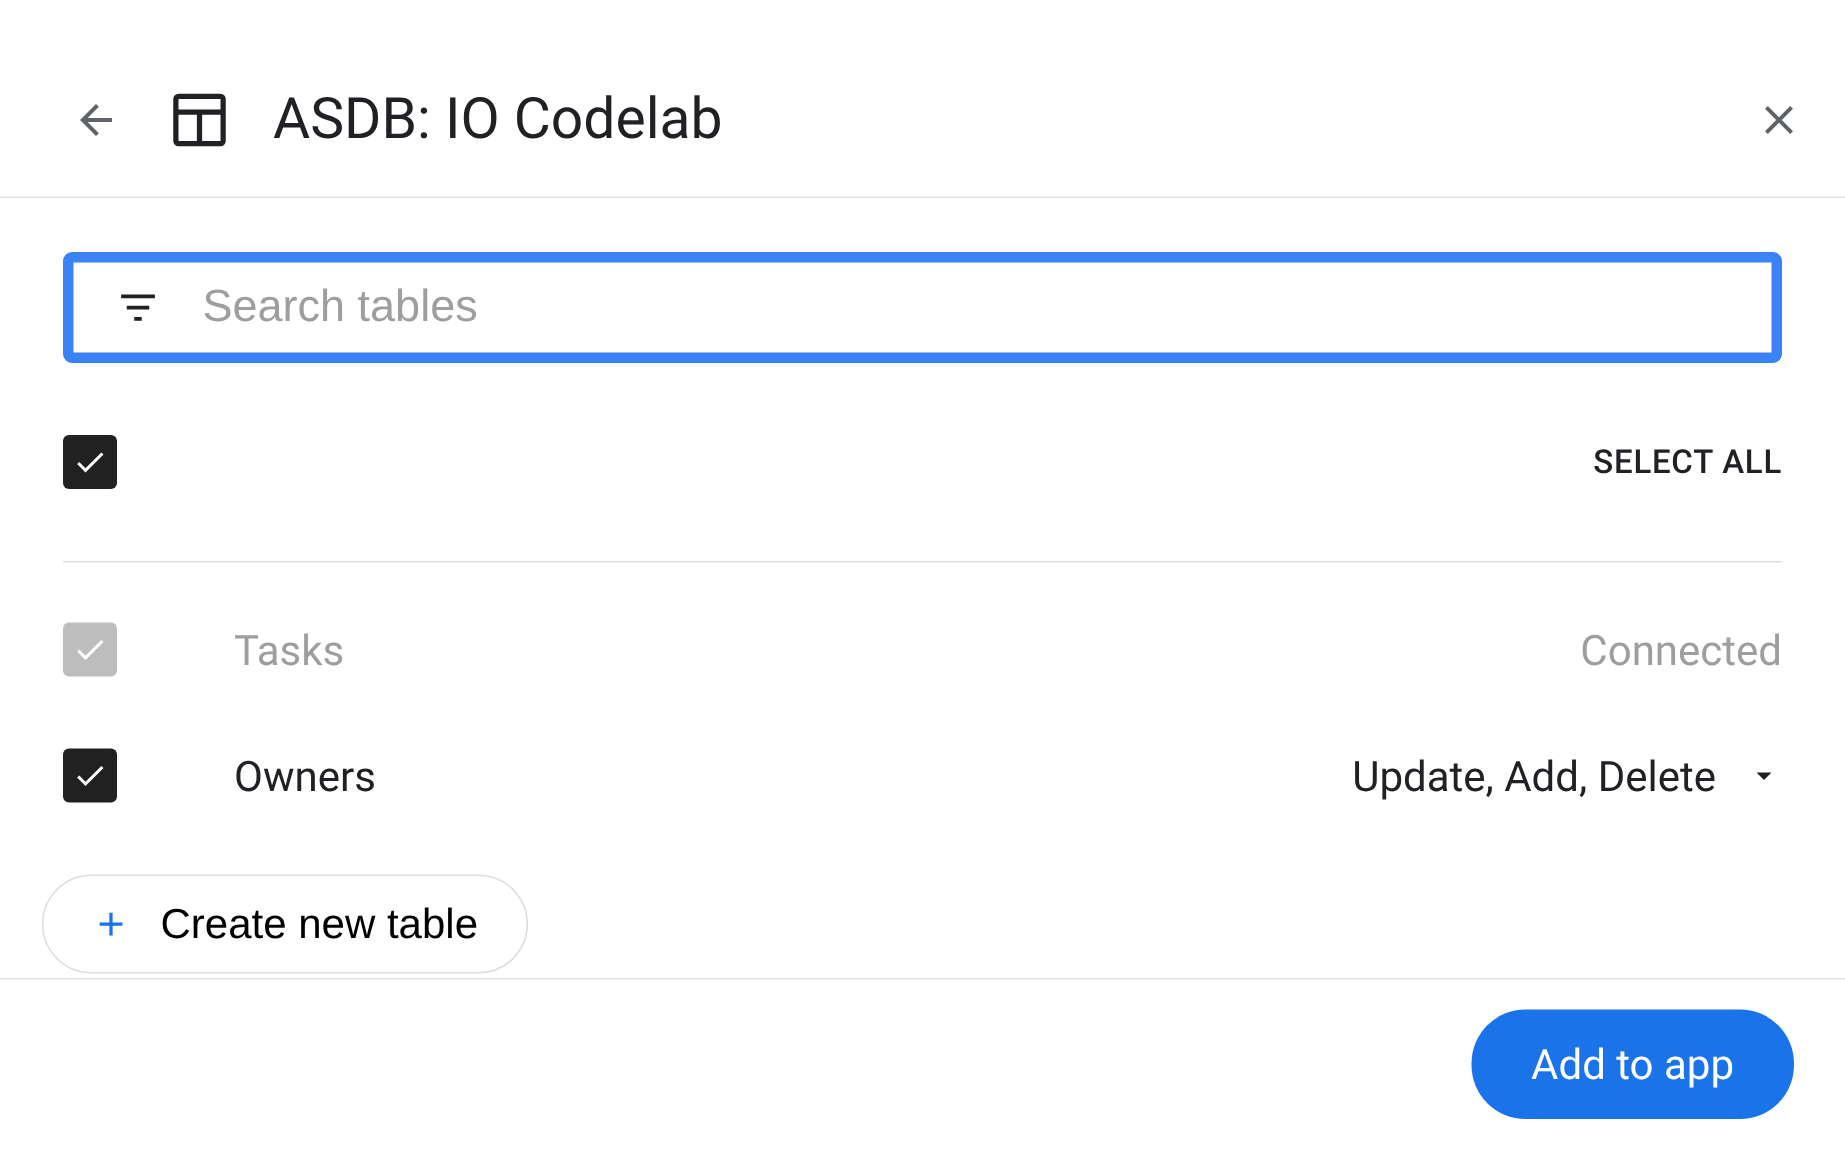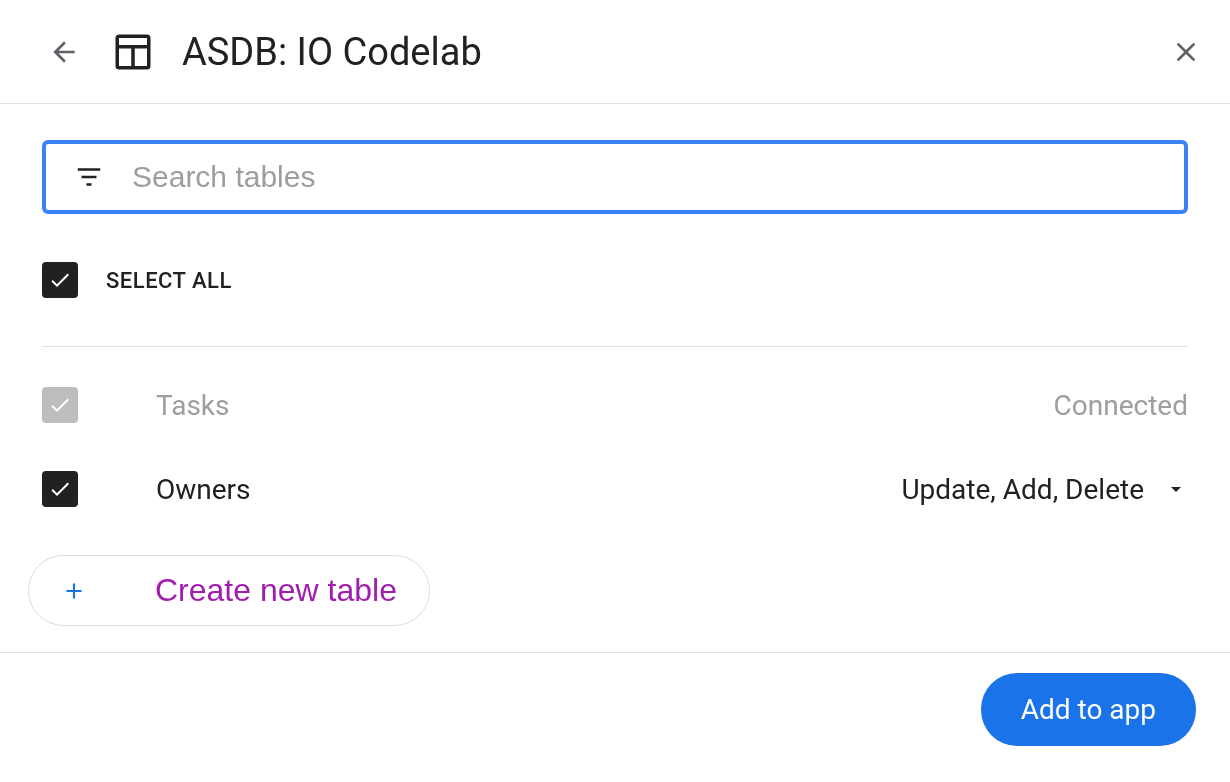--- a/index.html
+++ b/index.html
@@ -13,20 +13,21 @@
       width: 1230px;
       height: 782px;
       overflow: hidden;
     }
     .header {
       display: flex;
       align-items: center;
       padding: 20px 28px 20px 48px;
       border-bottom: 1px solid #e0e0e0;
       height: 104px;
+      margin-top: 28px;
     }
     .back-arrow {
       cursor: pointer;
       margin-right: 32px;
       display: flex;
       align-items: center;
     }
     .table-icon {
       margin-right: 28px;
       display: flex;
@@ -42,21 +43,21 @@
       cursor: pointer;
       display: flex;
       align-items: center;
     }
     .content {
       padding: 36px 42px 0 42px;
     }
     .search-box {
       display: flex;
       align-items: center;
-      border: 4px solid #3b82f6;
+      border: 7px solid #3b82f6;
       border-radius: 6px;
       height: 74px;
       padding: 0 28px;
       margin-bottom: 48px;
     }
     .filter-icon {
       margin-right: 28px;
       display: flex;
       align-items: center;
     }
@@ -70,20 +71,21 @@
     }
     .search-input::placeholder {
       color: #9e9e9e;
     }
     .select-all-row {
       display: flex;
       align-items: center;
       padding-bottom: 48px;
       border-bottom: 1px solid #e0e0e0;
       margin-bottom: 0;
+      justify-content: space-between;
     }
     .checkbox {
       width: 36px;
       height: 36px;
       border-radius: 4px;
       display: flex;
       align-items: center;
       justify-content: center;
       cursor: pointer;
       margin-right: 28px;
@@ -140,23 +142,22 @@
       cursor: pointer;
       background: #fff;
       margin-left: -14px;
     }
     .plus-icon {
       margin-right: 20px;
       display: flex;
       align-items: center;
     }
     .create-table-label {
-      font-size: 32px;
-      color: #a21caf;
-      margin-left: 48px;
+      font-size: 28px;
+      color: #000000;
     }
     .footer {
       position: absolute;
       bottom: 16px;
       left: 0;
       right: 0;
       border-top: 1px solid #e0e0e0;
       padding: 20px 34px;
       display: flex;
       justify-content: flex-end;

